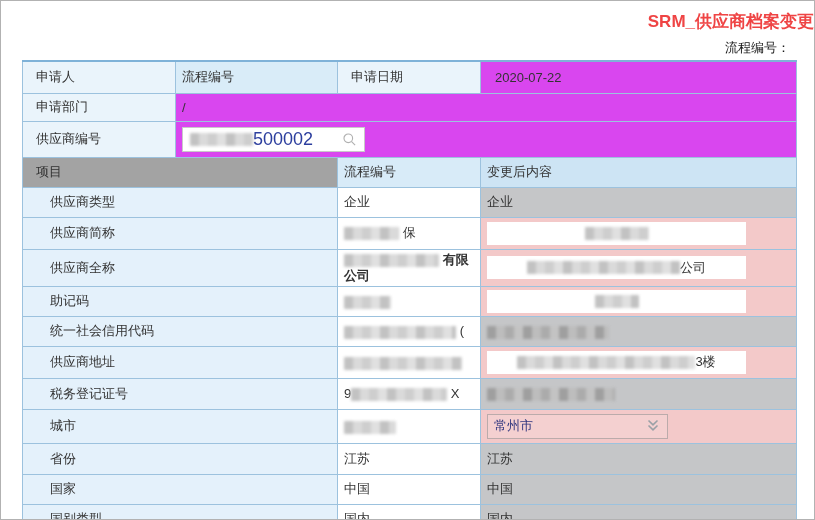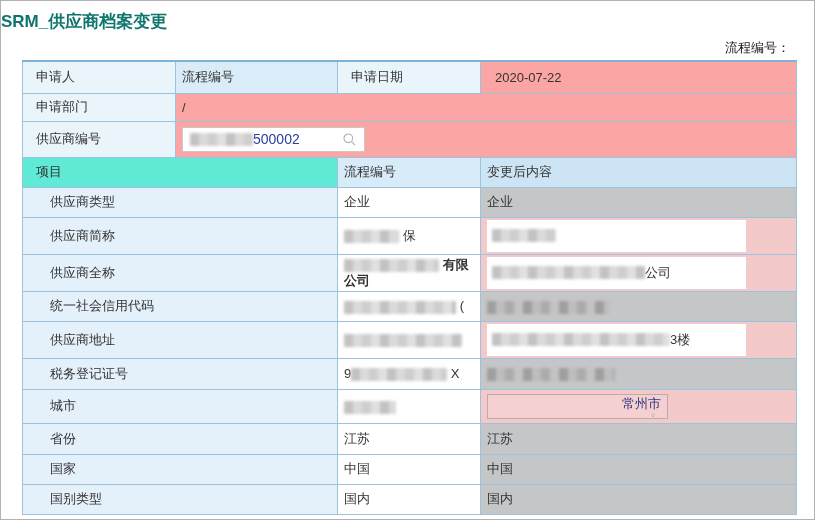--- a/index.html
+++ b/index.html
@@ -4,72 +4,71 @@
 <style>
   * { margin:0; padding:0; box-sizing:border-box; }
   html,body { background:#fff; }
   body { font-family:"Liberation Sans","DejaVu Sans",sans-serif; }
   .page {
     position:relative; width:815px; height:520px;
     background:#ffffff; border:1px solid #b2b2b2; overflow:hidden;
   }
   .title {
     position:absolute; top:9px; left:0; width:100%;
-    text-align:left; font-size:17px; font-weight:bold; color:#0f766e;
+    text-align:right; font-size:17px; font-weight:bold; color:#ef4444;
   }
   .process-no {
     position:absolute; top:38px; right:24px;
     font-size:13px; color:#1a1a1a;
   }
   table.form {
     position:absolute; left:21px; top:59px; width:774px;
     border-collapse:collapse; table-layout:fixed;
     border:1px solid #8fbcdb; border-top:2px solid #7fb2d8;
     font-size:13px; color:#333;
   }
   td {
     border:1px solid #9cc2de; vertical-align:middle;
     padding:2px 4px 2px 6px; overflow:hidden; white-space:nowrap;
   }
   td.lbl   { background:#eaf4fb; padding-left:13px; }
   td.val1  { background:#d9ecf8; }
-  td.white { background:#fca5a5; }
+  td.white { background:#d946ef; }
   td.hdr   { background:#d8ebf8; }
-  td.hdr-item { background:#5eead4; padding-left:13px; }
+  td.hdr-item { background:#a3a3a3; padding-left:13px; }
   td.hdr-after{ background:#cde4f4; }
   td.item  { background:#e4f1fb; padding-left:27px; }
   td.before{ background:#ffffff; }
   td.after-gray { background:#c5c6c8; }
   td.after-pink { background:#f3c9c9; }
   td.date-cell { padding-left:14px; }
   td.wrapcell { white-space:normal; line-height:16px;font-weight:bold; }
   .underline { }
   .redact {
     display:inline-block; height:13px; vertical-align:middle; border-radius:1px;
     background:repeating-linear-gradient(90deg,#c2c2c2 0 9px,#dadada 9px 18px,#cecece 18px 27px,#e0e0e0 27px 36px);
     filter:blur(1.4px);
   }
   .redact.on-gray {
     background:repeating-linear-gradient(90deg,#9f9f9f 0 9px,#bdbdbd 9px 18px,#ababab 18px 27px,#c3c3c3 27px 36px);
   }
   .search-box {
     display:flex; align-items:center; width:183px; height:25px;
     border:1px solid #c9c9c9; background:#fff; padding:0 7px;
   }
-  .search-box .num { color:#2c3e9e; font-size:14px; }
+  .search-box .num { color:#2c3e9e; font-size:18px; }
   .search-box svg { margin-left:auto; }
   .cell-input {
     display:flex; align-items:center; width:259px; height:23px;
-    background:#ffffff; padding:16px 5px; border:0;
+    background:#ffffff; padding:9px 5px; border:0;justify-content:center;
   }
   .dropdown {
-    display:flex; align-items:flex-end; width:181px; height:25px;
+    display:flex; align-items:center; width:181px; height:25px;
     background:rgba(255,255,255,0.14); border:1px solid rgba(140,140,140,0.55);
     padding:0 6px;
-    flex-direction:column;
   }
   .dropdown .dd-text { color:#30367f; }
   .dropdown svg { margin-left:auto; }
 </style>
 </head>
 <body>
 
 <div class="page">
   <div class="title">SRM_供应商档案变更</div>
   <div class="process-no">流程编号：</div>
@@ -141,20 +140,31 @@
         <span>有限公司</span>
       </td>
       <td class="after-pink">
         <div class="cell-input">
           <span class="redact" style="width:153px"></span>
           <span>公司</span>
         </div>
       </td>
     </tr>
 
+    <tr style="height:30px">
+      <td class="item" colspan="2">助记码</td>
+      <td class="before">
+        <span class="redact" style="width:47px"></span>
+      </td>
+      <td class="after-pink">
+        <div class="cell-input">
+          <span class="redact" style="width:44px"></span>
+        </div>
+      </td>
+    </tr>
 
     <tr style="height:30px">
       <td class="item" colspan="2">统一社会信用代码</td>
       <td class="before">
         <span class="redact" style="width:112px"></span>
         <span>(</span>
       </td>
       <td class="after-gray">
         <span class="redact on-gray" style="width:122px"></span>
       </td>

